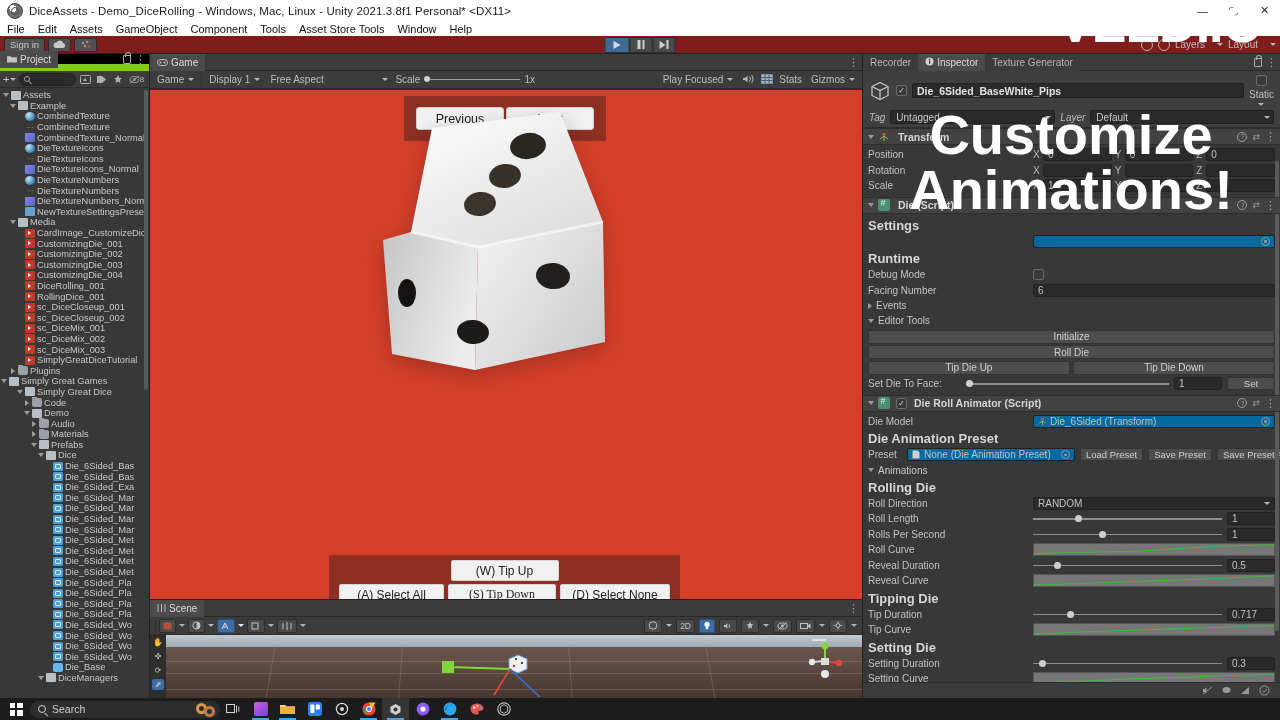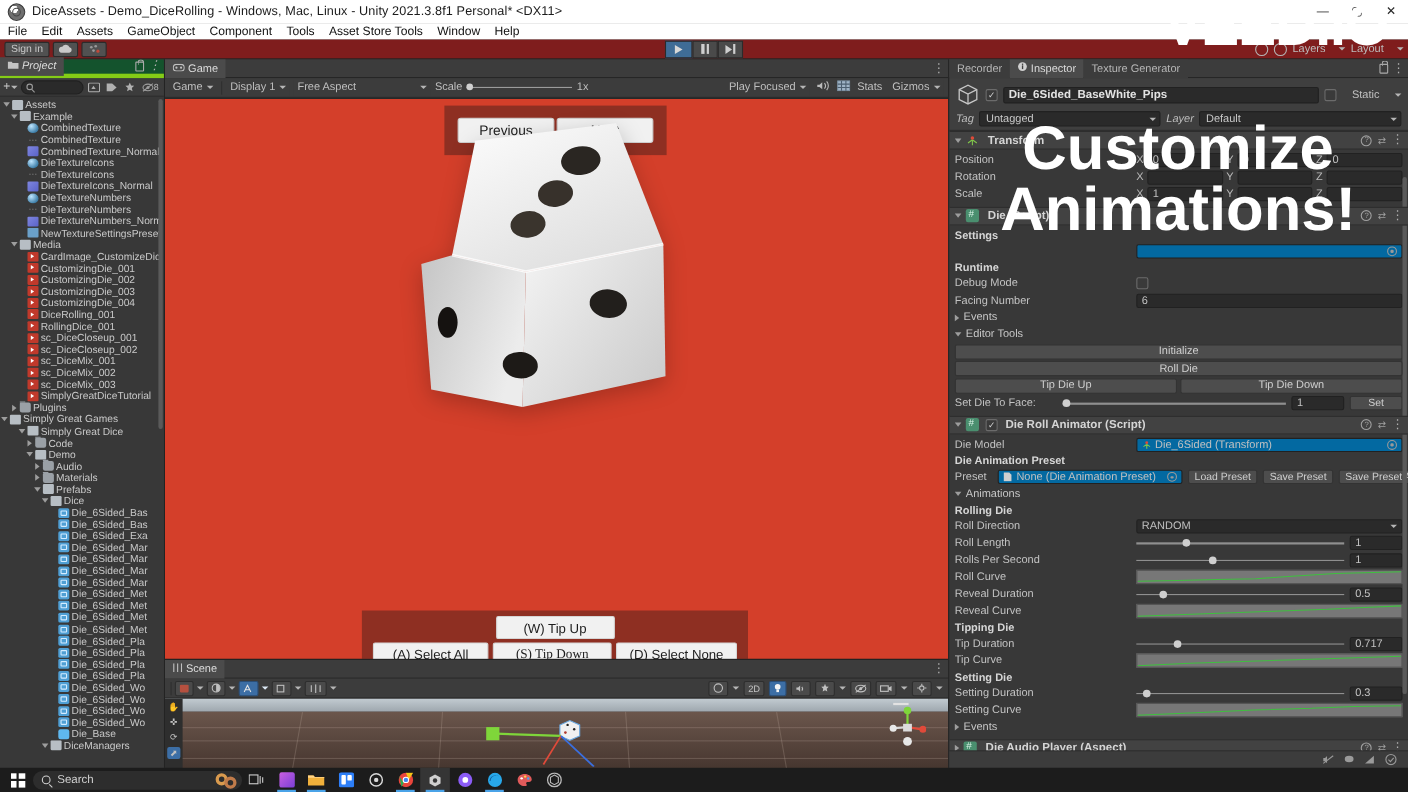--- a/index.html
+++ b/index.html
@@ -84,22 +84,22 @@
   
   .content { position: absolute; top: 54px; left: 0; width: 1280px; height: 644px; background: #383838; }
 
   
   .project-panel {
     position: absolute; left: 0; top: 0; width: 150px; height: 644px;
     background: #383838; border-right: 1px solid #232323;
     display: flex; flex-direction: column;
   }
   .panel-tabbar {
-    height: 17px; background: #14532d; display: flex; align-items: center;
-    border-bottom: 4px solid #84cc16; position: relative; font-style: italic;
+    height: 17px; background: #000000; display: flex; align-items: center;
+    border-bottom: 7px solid #84cc16; position: relative;
   }
   .panel-tab {
     height: 17px; display: flex; align-items: center; gap: 3px; padding: 0 7px;
     font-size: 10px; color: #b6b6b6; background: #3c3c3c;
   }
   .panel-tab.active { background: #4b4b4b; color: #dcdcdc; }
   .tab-corner { position:absolute; right: 3px; display:flex; align-items:center; gap:4px; }
   .kebab { font-size:11px; color:#b0b0b0; line-height:1; letter-spacing:0; }
   .lock-ico { width:8px;height:9px;border:1.2px solid #aaa;border-radius:1px;position:relative;}
   .lock-ico::before{content:"";position:absolute;left:1.4px;top:-3.5px;width:4px;height:4px;border:1.2px solid #aaa;border-bottom:none;border-radius:3px 3px 0 0;}
@@ -229,21 +229,21 @@
   .cube-ico { width:22px;height:22px; position:relative; flex:none;}
   .chk {
     width:11px;height:11px;background:#3a3a3a;border:1px solid #6b6b6b;border-radius:2px;
     display:flex;align-items:center;justify-content:center; color:#d8d8d8; font-size:8px; flex:none;
   }
   .chk.on { background:#3a3a3a; }
   .name-field {
     flex:1; height:15px; background:#2a2a2a; border:1px solid #212121; border-radius:2px;
     display:flex; align-items:center; padding:0 4px; color:#e3e3e3; font-size:10.5px; font-weight:bold;
   }
-  .static-box { display:flex; align-items:center; gap:14px; color:#c0c0c0; font-size:10px;}
+  .static-box { display:flex; align-items:center; gap:3px; color:#c0c0c0; font-size:10px;flex-direction:column;}
   .oh-row2 { display:flex; align-items:center; gap:5px; margin-top:4px; }
   .lbl-sm { font-size:10px; color:#bdbdbd;font-style:italic; }
   .dd {
     height:14px; background:#2a2a2a; border:1px solid #212121; border-radius:2px;
     display:flex; align-items:center; justify-content:space-between; padding:0 3px 0 5px;
     color:#c9c9c9; font-size:10px;
   }
   .comp-header {
     height:17px; background:#424242; border-top:1px solid #2d2d2d; border-bottom:1px solid #2d2d2d;
     display:flex; align-items:center; gap:4px; padding:0 5px; position:relative;
@@ -251,21 +251,21 @@
   .comp-title { font-size:10.5px; color:#d5d5d5; font-weight:bold; margin-left:4px;}
   .comp-right { position:absolute; right:4px; display:flex; align-items:center; gap:5px; color:#9f9f9f; font-size:9px;}
   .qmark { width:10px;height:10px;border:1px solid #9f9f9f;border-radius:50%;font-size:7px;display:flex;align-items:center;justify-content:center;}
   .script-ico { width:12px;height:12px;background:#4a8f6f;border-radius:2px;position:relative;}
   .script-ico::after{content:"#";position:absolute;left:2.5px;top:-1px;font-size:9px;color:#d8f2e6;}
   .axis-ico { width:12px;height:12px;position:relative;}
 
   .comp-body { padding:2px 5px 3px; background:#383838; }
   .frow { display:flex; align-items:center; height:15.5px; gap:5px; }
   .frow .flbl { width:160px; font-size:10px; color:#c3c3c3; flex:none; }
-  .sect-lbl { font-size:10px; color:#d6d6d6; font-weight:bold; padding:2px 0 1px; }
+  .sect-lbl { font-size:13px; color:#d6d6d6; font-weight:bold; padding:2px 0 1px; }
   .fval {
     flex:1; height:13px; background:#2a2a2a; border:1px solid #212121; border-radius:2px;
     display:flex; align-items:center; padding:0 4px; color:#c0c0c0; font-size:10px;
     justify-content:space-between;
   }
   .numbox {
     width:48px; height:13px; background:#2a2a2a; border:1px solid #212121; border-radius:2px;
     display:flex; align-items:center; padding:0 4px; color:#c3c3c3; font-size:10px; flex:none;
   }
   .xyz-row { display:flex; align-items:center; gap:3px; flex:1; }

